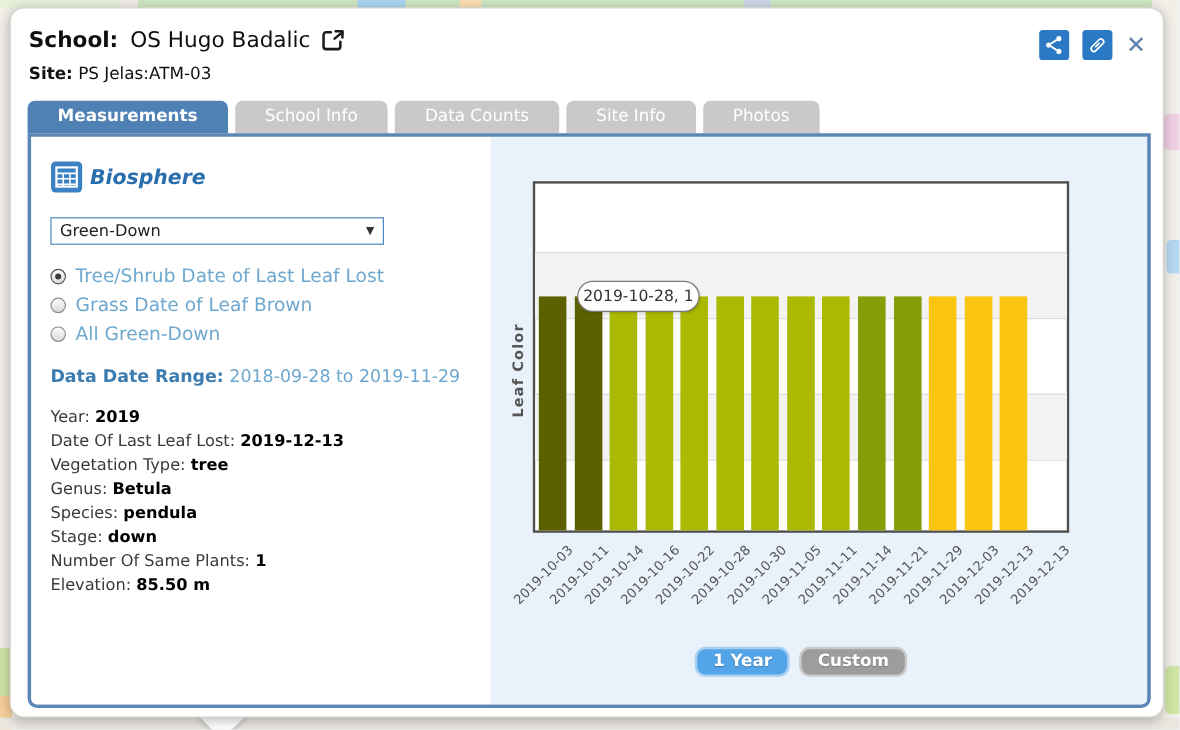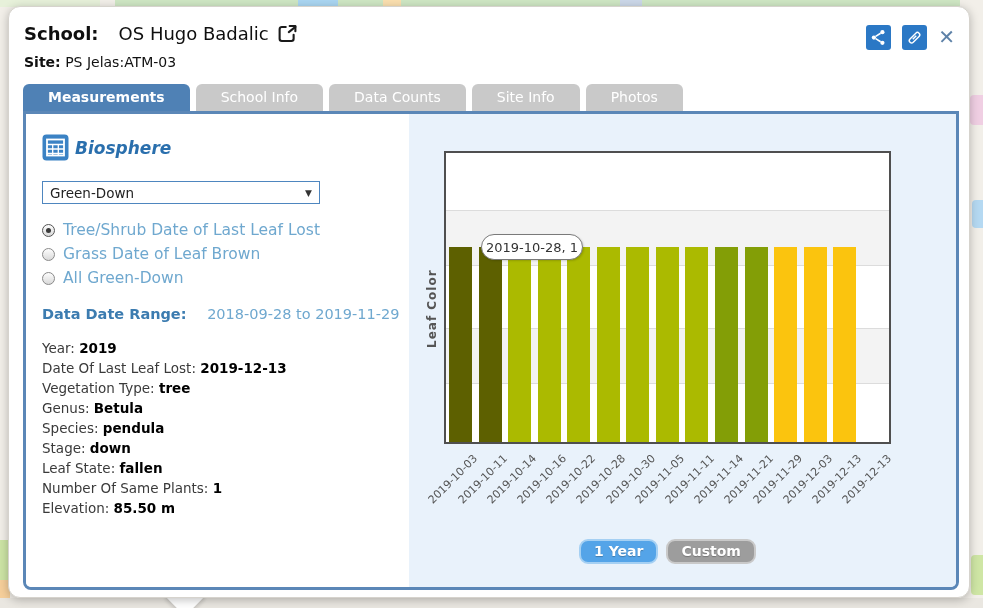--- a/index.html
+++ b/index.html
@@ -13,21 +13,21 @@
   .card { position:absolute; left:8px; top:6px; width:962px; height:592px;
           background:#fff; border-radius:12px; border:1px solid #d6d3cd;
           box-shadow:0 2px 10px rgba(0,0,0,.25); z-index:2; }
   .card-tip { position:absolute; left:170px; top:580px; width:30px; height:30px;
           background:#fff; transform:rotate(45deg); border-radius:4px;
           box-shadow:2px 2px 4px rgba(0,0,0,.15); z-index:1; }
 
   
   .title-line { position:absolute; left:15px; top:16px; font-size:18px; color:#0f0f0f;
                 display:flex; align-items:center; gap:8px; }
-  .title-line .lbl { font-weight:bold; margin-right:12px; }
+  .title-line .lbl { font-weight:bold; margin-right:2px; }
   .site-line  { position:absolute; left:15px; top:47px; font-size:14px; color:#111; }
   .site-line .lbl { font-weight:bold; }
   .hdr-actions { position:absolute; right:14px; top:18px; display:flex; align-items:center; gap:11px; }
   .icon-btn { width:25px; height:25px; background:#2b78c5; border-radius:3px;
               display:flex; align-items:center; justify-content:center; cursor:pointer; }
   .close-x  { font-size:20px; font-weight:bold; color:#5e82a8; cursor:pointer; line-height:25px; }
 
   
   .tabbar { position:absolute; left:14px; top:77px; display:flex; gap:6px; align-items:flex-end; }
   .tab { height:27px; line-height:27px; padding:0 25px; border-radius:6px 6px 0 0;
@@ -51,21 +51,21 @@
   .radios { margin-top:14px; }
   .radio-row { display:flex; align-items:center; gap:8px; height:24px; cursor:pointer; }
   .radio-dot { width:13px; height:13px; border-radius:50%; border:1px solid #8a8a8a;
                background:linear-gradient(#fdfdfd,#d9d9d9); position:relative; flex:0 0 13px; }
   .radio-dot.checked { border-color:#555; }
   .radio-dot.checked::after { content:""; position:absolute; left:3px; top:3px; width:5px; height:5px;
                border-radius:50%; background:#3a3a3a; }
   .radio-row .rlabel { font-size:15.5px; color:#6fa8cf; }
   .date-range { margin-top:16px; font-size:14.5px; }
   .date-range .drl { font-weight:bold; color:#3c7cb0; }
-  .date-range .drv { color:#6fa8cf;margin-left:16px; }
+  .date-range .drv { color:#6fa8cf; }
   .details { margin-top:16px; }
   .detail-line { font-size:13.5px; line-height:20px; color:#3a3a3a; }
   .detail-line b { color:#000; }
 
   
   .chartbox { position:absolute; left:35px; top:37px; width:447px; height:293px;
               background:#fff; border:2px solid #4f4f4f; }
   .band { position:absolute; left:0; width:100%; background:#f3f3f3; }
   .gline { position:absolute; left:0; width:100%; height:1px; background:#dcdcdc; }
   .bar { position:absolute; bottom:0; }
@@ -184,21 +184,20 @@
         <span class="drv">2018-09-28 to 2019-11-29</span>
       </div>
 
       <div class="details" id="details">
           <div class="detail-line">Year: <b>2019</b></div>
           <div class="detail-line">Date Of Last Leaf Lost: <b>2019-12-13</b></div>
           <div class="detail-line">Vegetation Type: <b>tree</b></div>
           <div class="detail-line">Genus: <b>Betula</b></div>
           <div class="detail-line">Species: <b>pendula</b></div>
           <div class="detail-line">Stage: <b>down</b></div>
-          <div class="detail-line">Leaf State: <b>fallen</b></div>
           <div class="detail-line">Number Of Same Plants: <b>1</b></div>
           <div class="detail-line">Elevation: <b>85.50 m</b></div>
         </div>
     </div>
 
     <div class="rightcol">
       <span class="ylabel">Leaf Color</span>
 
       <div class="chartbox" id="chartbox">
           <div class="band" style="top: 174.845px; height: 54.91px;"></div>

